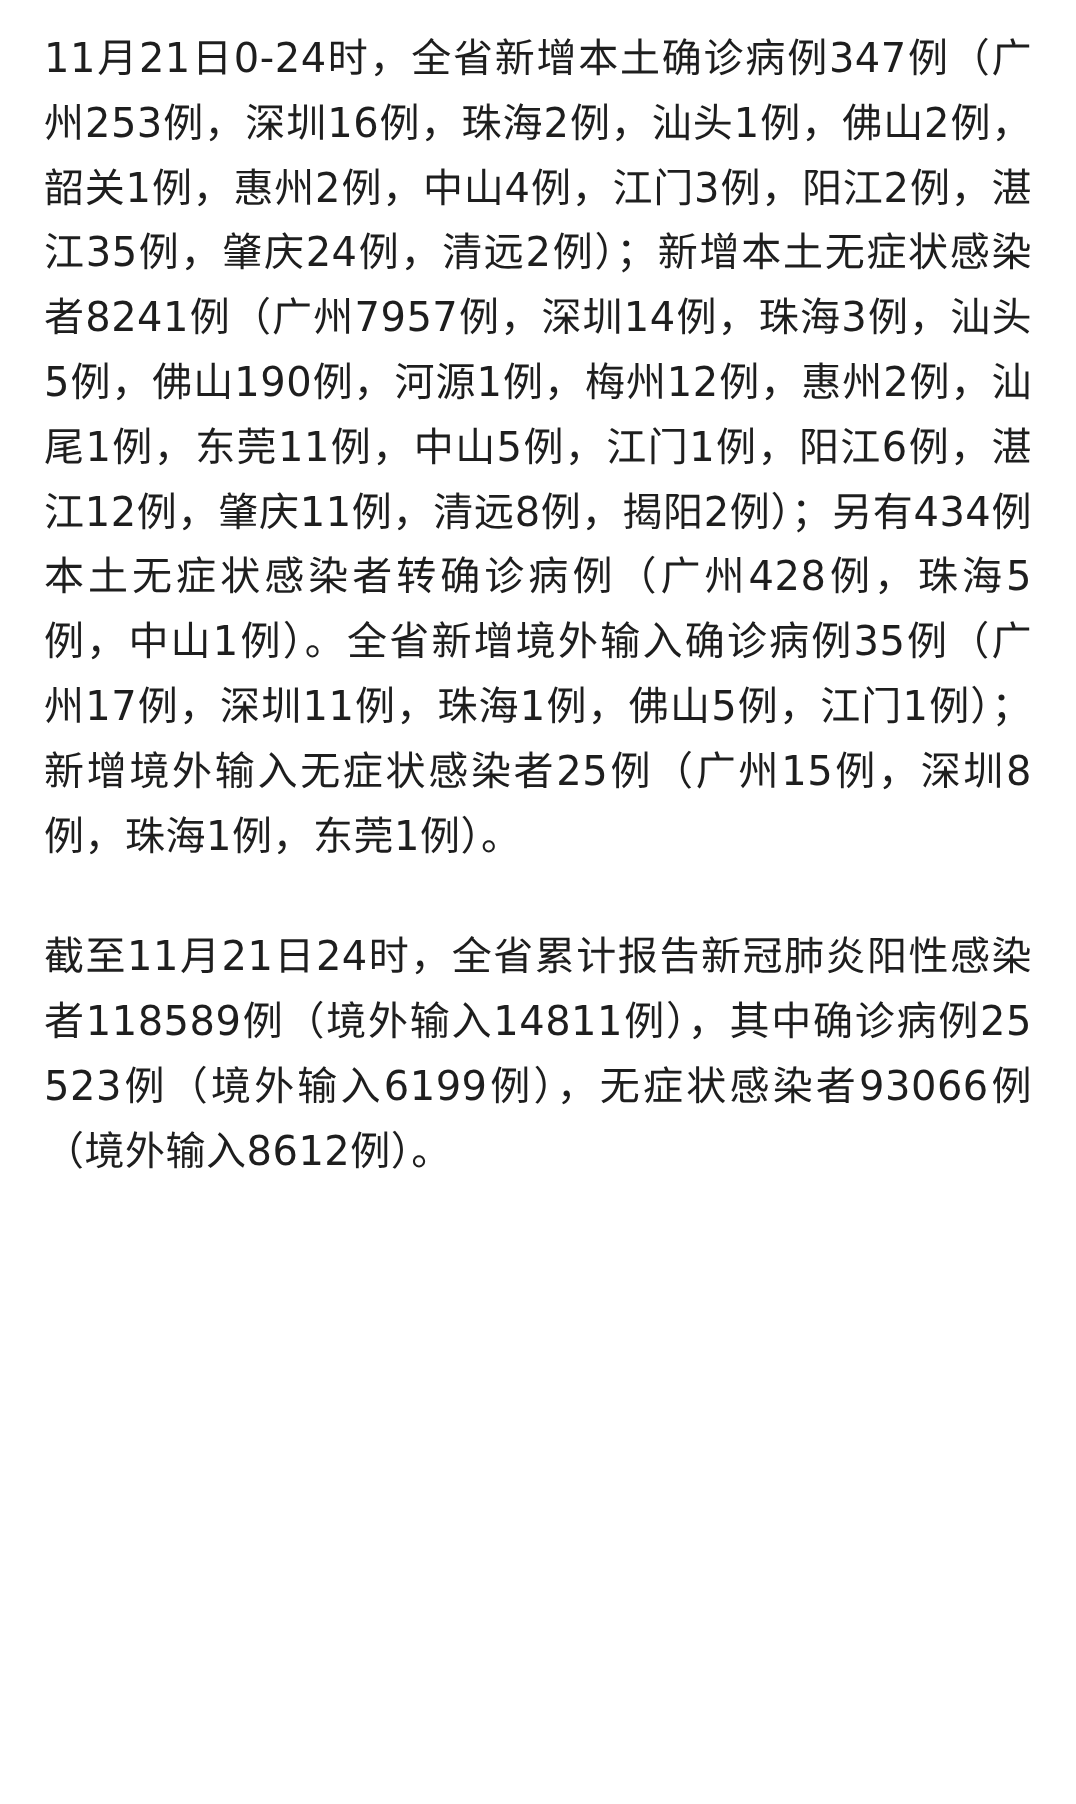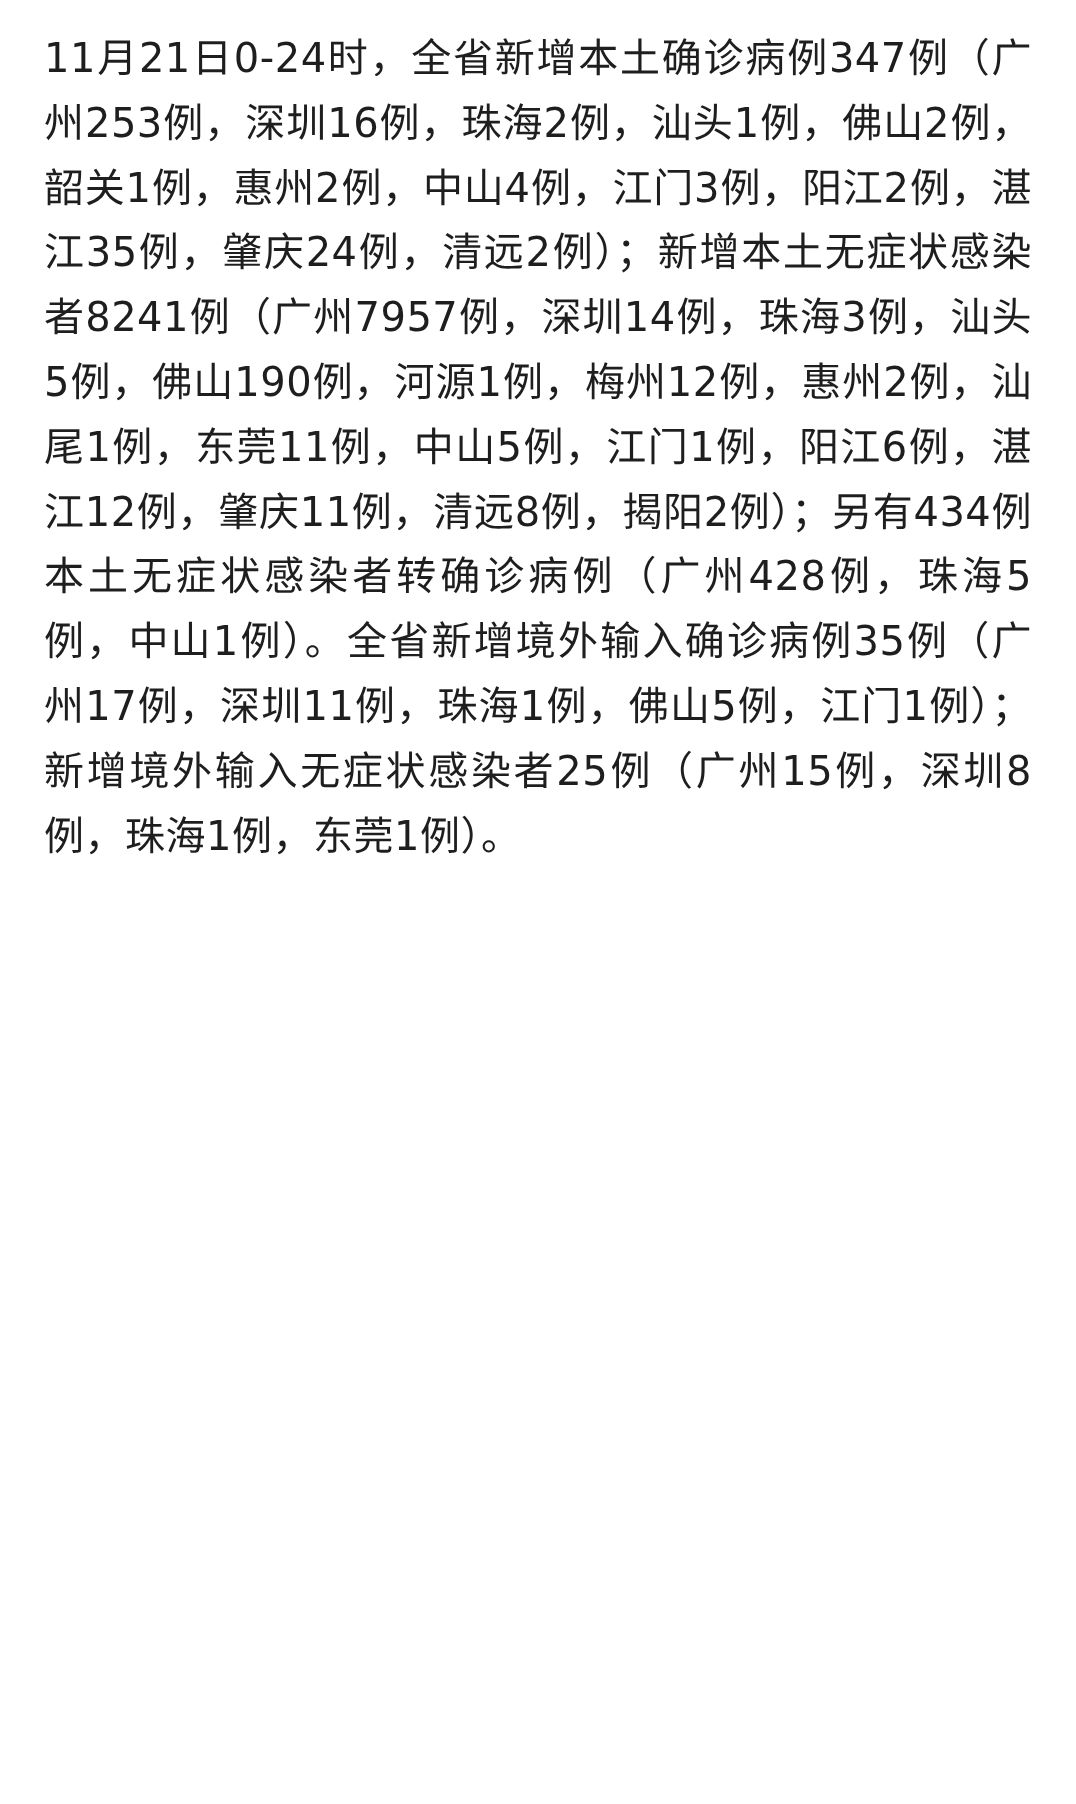--- a/index.html
+++ b/index.html
@@ -34,13 +34,14 @@
   }
   .para:last-child {
     margin-bottom: 0;
   }
 </style>
 </head>
 <body>
 
 <div class="page">
   <p class="para">11月21日0-24时，全省新增本土确诊病例347例（广州253例，深圳16例，珠海2例，汕头1例，佛山2例，韶关1例，惠州2例，中山4例，江门3例，阳江2例，湛江35例，肇庆24例，清远2例）；新增本土无症状感染者8241例（广州7957例，深圳14例，珠海3例，汕头5例，佛山190例，河源1例，梅州12例，惠州2例，汕尾1例，东莞11例，中山5例，江门1例，阳江6例，湛江12例，肇庆11例，清远8例，揭阳2例）；另有434例本土无症状感染者转确诊病例（广州428例，珠海5例，中山1例）。全省新增境外输入确诊病例35例（广州17例，深圳11例，珠海1例，佛山5例，江门1例）；新增境外输入无症状感染者25例（广州15例，深圳8例，珠海1例，东莞1例）。</p>
+  <p class="para">截至11月21日24时，全省累计报告新冠肺炎阳性感染者118589例（境外输入14811例），其中确诊病例25523例（境外输入6199例），无症状感染者93066例（境外输入8612例）。</p>
 </div>
 
 </body></html>

